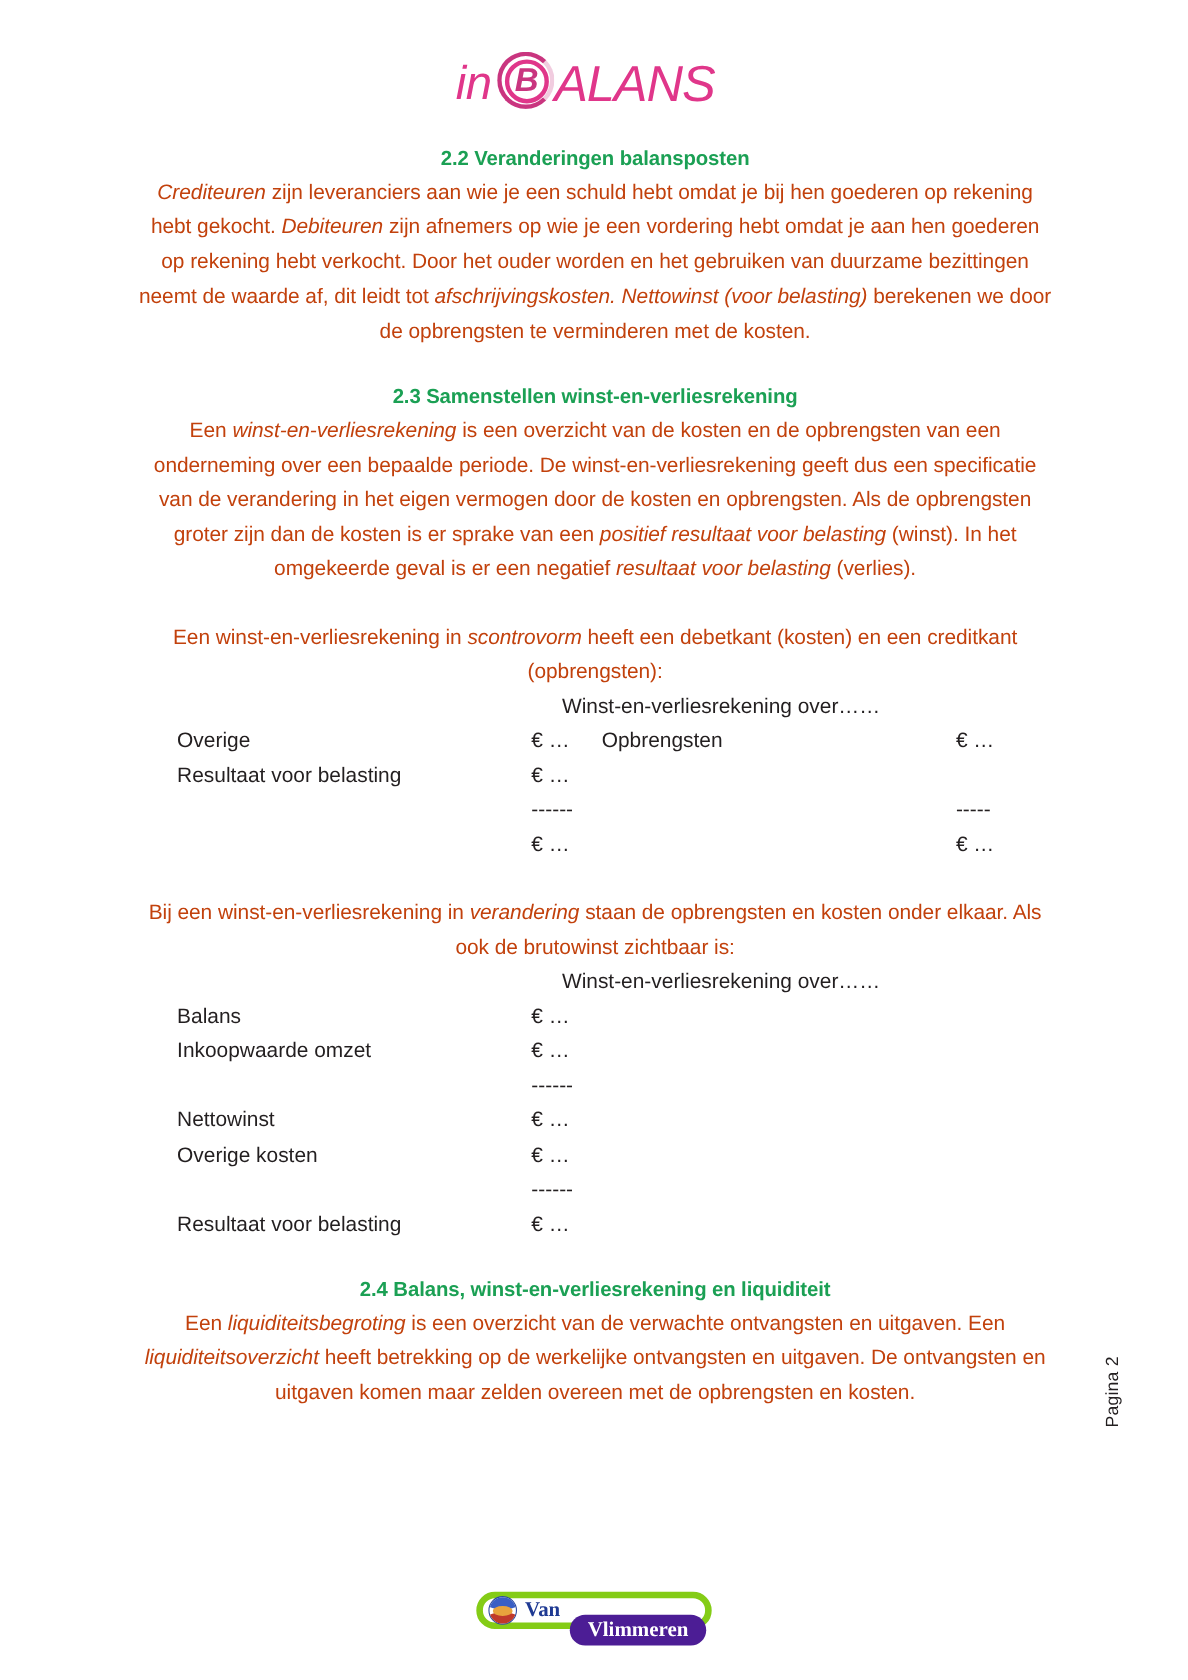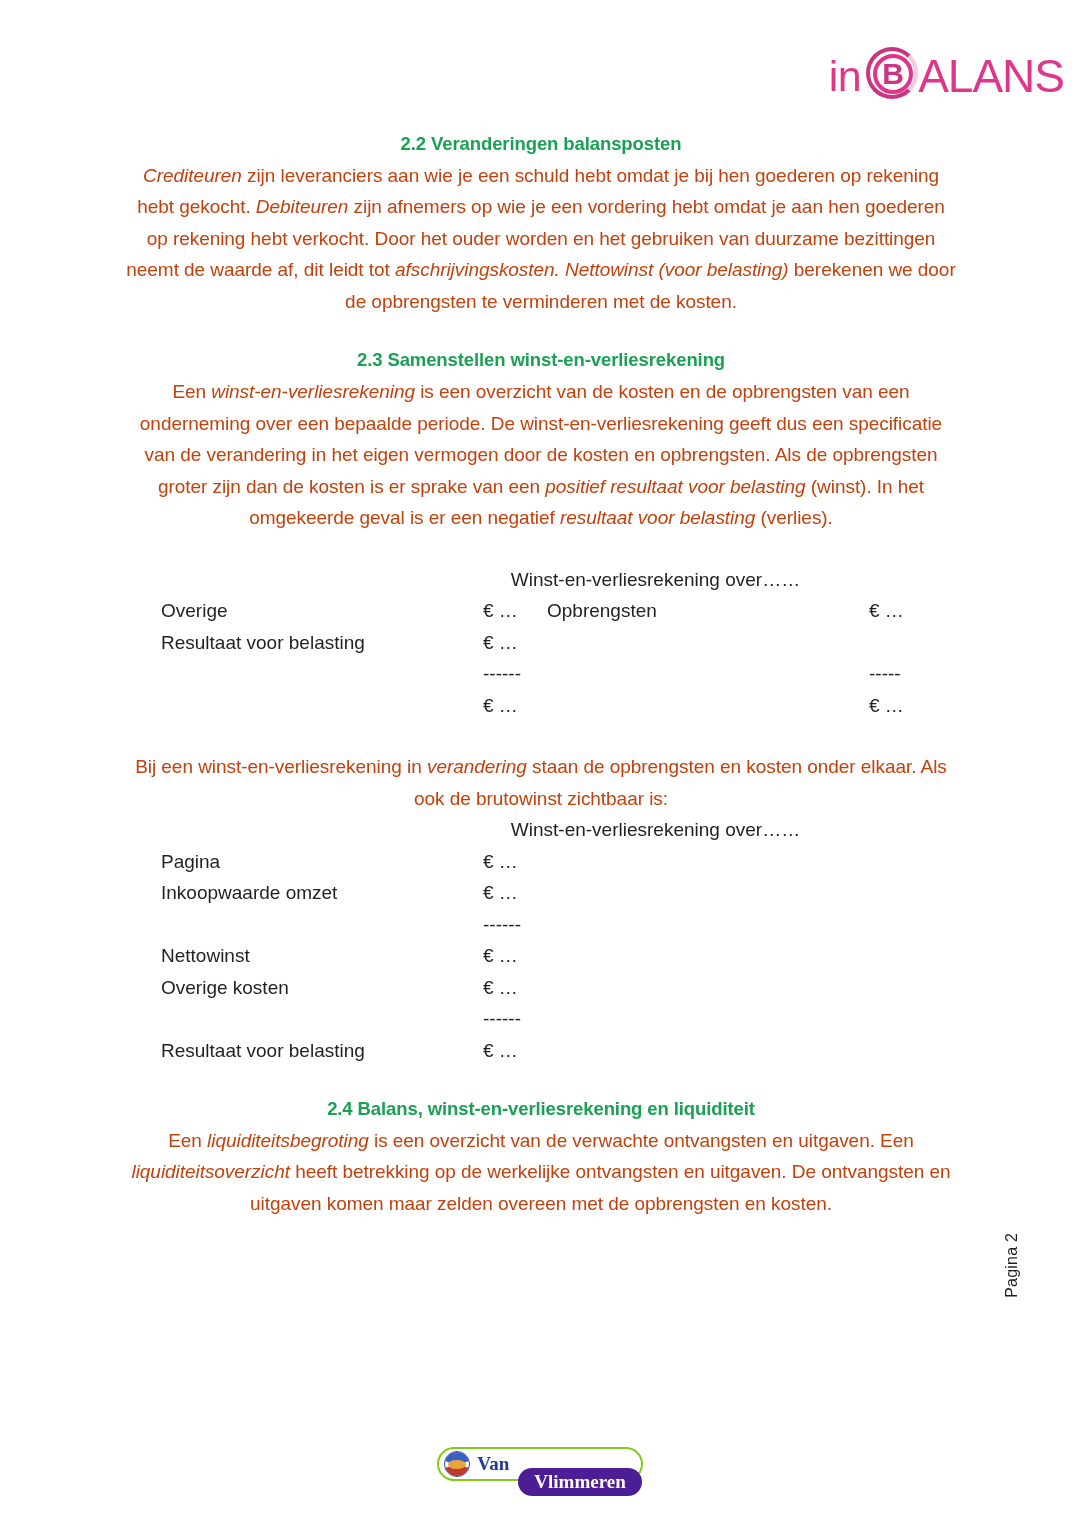--- a/index.html
+++ b/index.html
@@ -15,22 +15,23 @@
     color: #231f20;
     overflow: hidden;
   }
 
   
   .header-logo {
     position: absolute;
     top: 38px;
     left: 0;
     width: 1064px;
-    text-align: right;
+    text-align: center;
     height: 72px;
+    font-style: italic;
   }
   .logo-wrap {
     display: inline-flex;
     align-items: center;
     justify-content: center;
     height: 72px;
   }
   .logo-in {
     font-family: "Liberation Sans", sans-serif;
     font-size: 43px;
@@ -165,21 +166,21 @@
     left: 0;
     top: 1447px;
     width: 1080px;
     text-align: center;
   }
   .vv-pill {
     display: inline-flex;
     align-items: center;
     height: 34px;
     background: #ffffff;
-    border: 2px solid #84cc16;
+    border: 6px solid #84cc16;
     border-radius: 17px;
     padding: 0 0 0 5px;
     box-sizing: border-box;
     position: relative;
   }
   .vv-globe {
     width: 24px; height: 24px;
     border-radius: 50%;
     position: relative;
     overflow: hidden;
@@ -248,20 +249,21 @@
   <h2 class="sec-heading">2.2 Veranderingen balansposten</h2>
   <p class="para"><em>Crediteuren</em><span> zijn leveranciers aan wie je een schuld hebt omdat je bij hen goederen op rekening hebt gekocht. </span><em>Debiteuren</em><span> zijn afnemers op wie je een vordering hebt omdat je aan hen goederen op rekening hebt verkocht. Door het ouder worden en het gebruiken van duurzame bezittingen neemt de waarde af, dit leidt tot </span><em>afschrijvingskosten. Nettowinst (voor belasting)</em><span> berekenen we door de opbrengsten te verminderen met de kosten.</span></p>
 
   <div class="gap-lg"></div>
 
   <h2 class="sec-heading">2.3 Samenstellen winst-en-verliesrekening</h2>
   <p class="para"><span>Een </span><em>winst-en-verliesrekening</em><span> is een overzicht van de kosten en de opbrengsten van een onderneming over een bepaalde periode. De winst-en-verliesrekening geeft dus een specificatie van de verandering in het eigen vermogen door de kosten en opbrengsten. Als de opbrengsten groter zijn dan de kosten is er sprake van een </span><em>positief resultaat voor belasting</em><span> (winst). In het omgekeerde geval is er een negatief </span><em>resultaat voor belasting</em><span> (verlies).</span></p>
 
   <div class="gap-lg"></div>
 
+  <p class="para"><span>Een winst-en-verliesrekening in </span><em>scontrovorm</em><span> heeft een debetkant (kosten) en een creditkant (opbrengsten):</span></p>
 
   <div class="ledger">
     <div class="ledger-title">Winst-en-verliesrekening over……</div>
 
     <div class="lrow">
       <span class="c-label">Overige</span>
       <span class="c-amt1">€ …</span>
       <span class="c-label2">Opbrengsten</span>
       <span class="c-amt2">€ …</span>
     </div>
@@ -286,21 +288,21 @@
   </div>
 
   <div class="gap-lg"></div>
 
   <p class="para"><span>Bij een winst-en-verliesrekening in </span><em>verandering</em><span> staan de opbrengsten en kosten onder elkaar. Als ook de brutowinst zichtbaar is:</span></p>
 
   <div class="ledger">
     <div class="ledger-title">Winst-en-verliesrekening over……</div>
 
     <div class="lrow">
-      <span class="c-label">Pagina</span>
+      <span class="c-label">Balans</span>
       <span class="c-amt1">€ …</span>
     </div>
     <div class="lrow">
       <span class="c-label">Inkoopwaarde omzet</span>
       <span class="c-amt1">€ …</span>
     </div>
     <div class="lrow">
       <span class="c-label"></span>
       <span class="c-amt1 dashes">------</span>
     </div>

